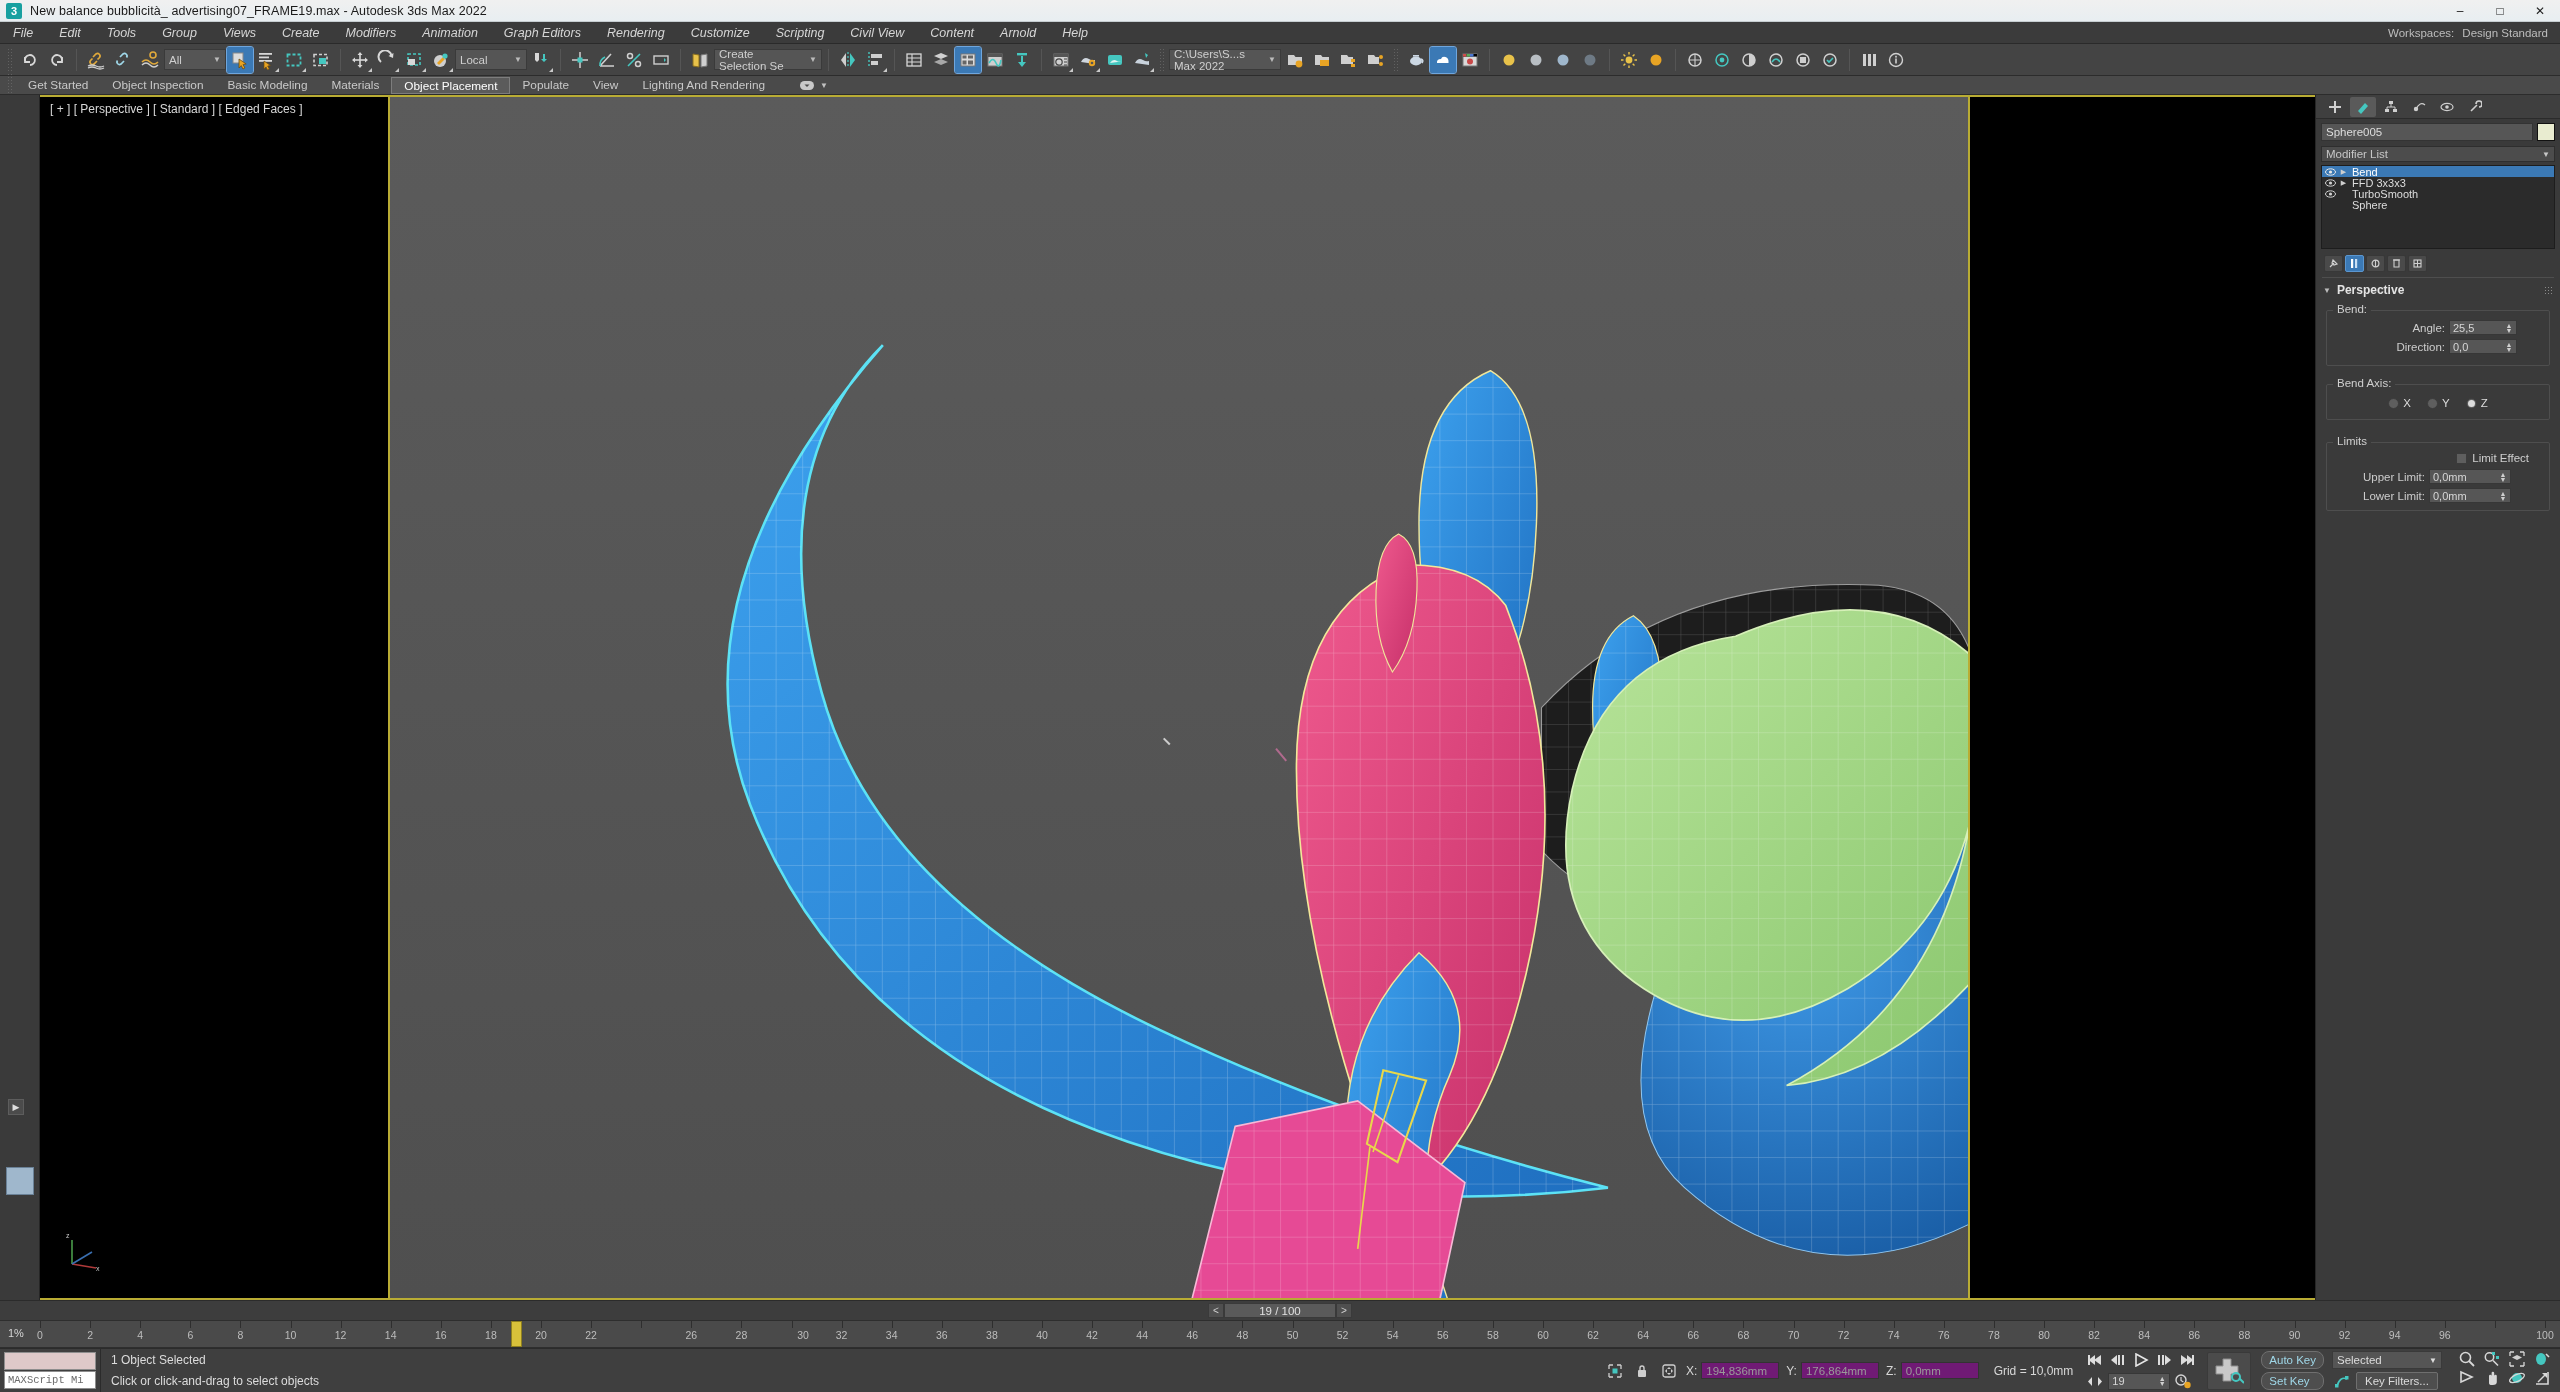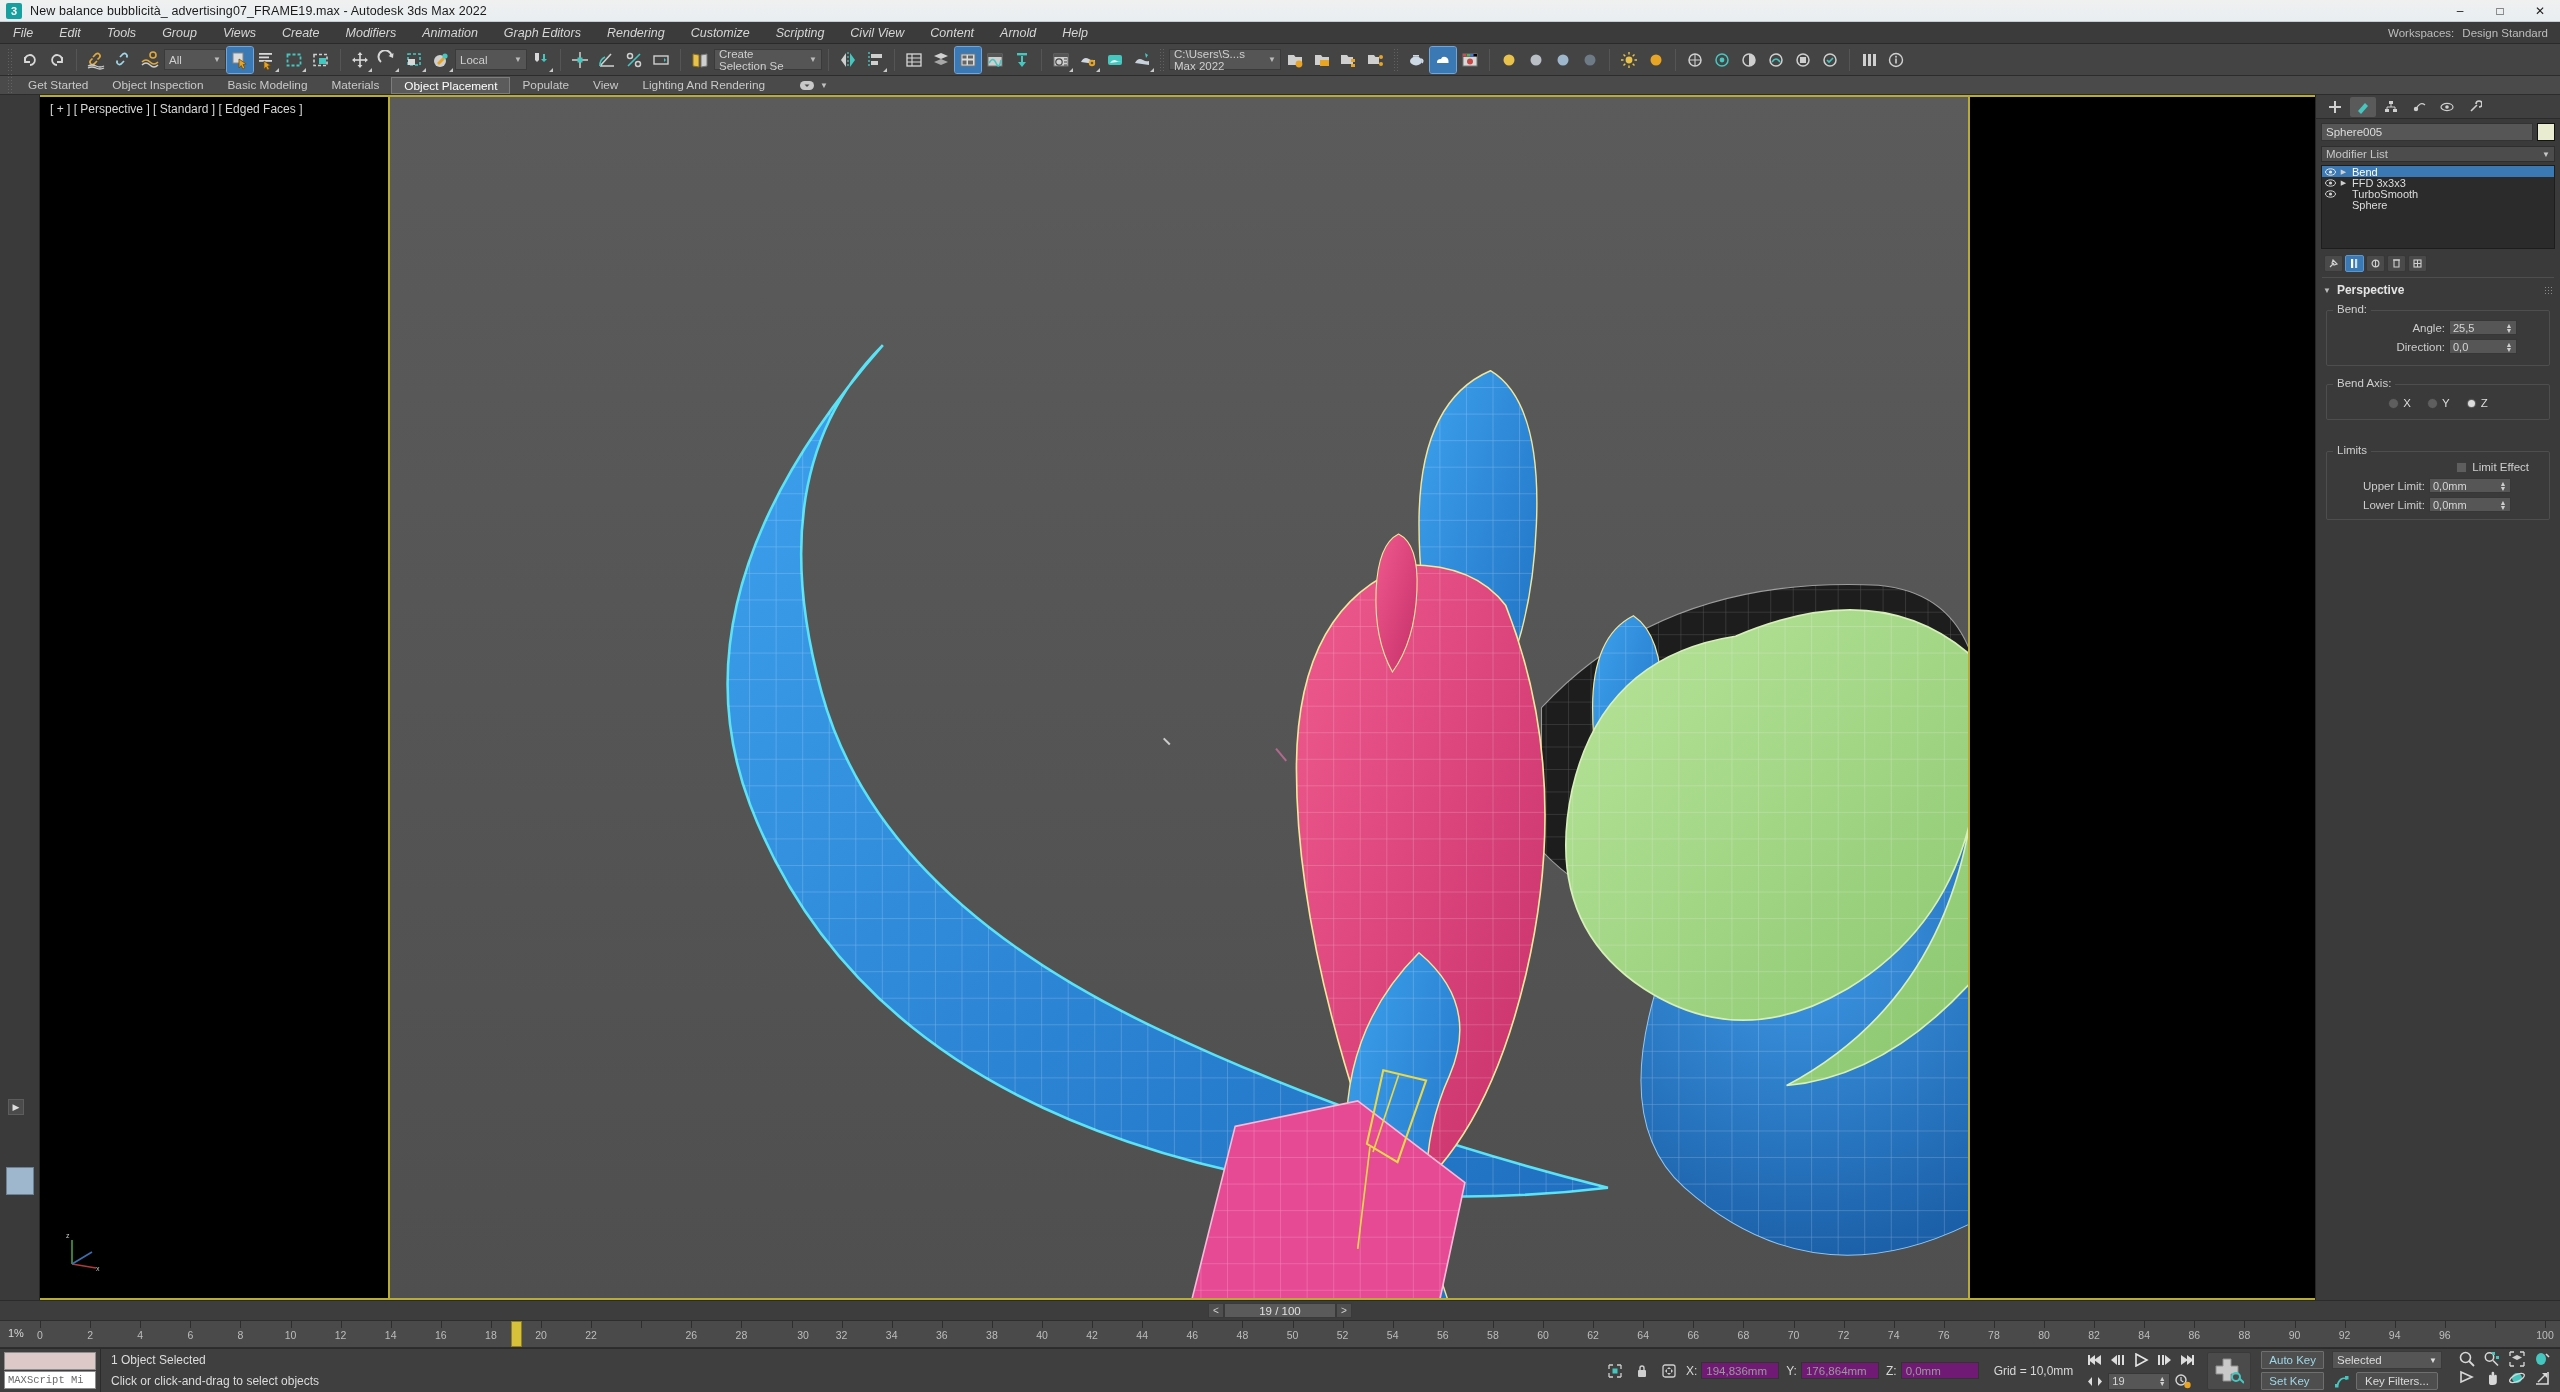--- a/index.html
+++ b/index.html
@@ -214,21 +214,21 @@
   .status-mid{ flex:1 1 auto; }
   .coords{ display:flex; align-items:center; gap:7px; padding:0 6px; }
   .coordfield{ display:flex;align-items:center;gap:4px;font-size:12px;color:#d6d6d6;}
   .coordval{ width:78px;height:17px;background:#701a75;border:1px solid #333;
              font-size:11.5px;color:#9a9a9a;display:flex;align-items:center;
              padding-left:4px;}
   .gridtxt{font-size:12px;color:#d8d8d8;white-space:nowrap;margin-left:8px;}
   .anim-area{ display:flex; align-items:center; gap:4px; padding-right:6px;}
   .playbtn{width:20px;height:18px;display:flex;align-items:center;justify-content:center;}
   .keybtn{ background:#4e4e4e;border:1px solid #6f6f6f;color:#d6d6d6;
-           font-size:11.5px;padding:2px 7px;border-radius:1px;height:18px;
+           font-size:11.5px;padding:2px 7px;border-radius:8px;height:18px;
            display:flex;align-items:center;}
   .bigplus{ width:44px;height:38px;background:#4b4b4b;border:1px solid #3a3a3a;
             display:flex;align-items:center;justify-content:center;border-radius:2px;}
   .selcombo{ width:110px;height:18px;background:#555;border:1px solid #3a3a3a;
              color:#ddd;font-size:11.5px;display:flex;align-items:center;
              padding:0 4px;}
   .selcombo .arr{margin-left:auto;font-size:8px;}
   .keyfilters{ background:#4e4e4e;border:1px solid #6f6f6f;color:#dcdcdc;
                font-size:11.5px;padding:2px 8px;height:18px;border-radius:2px;
                display:flex;align-items:center;}
@@ -919,21 +919,21 @@
             <span class="rdot"></span>
             <span>Y</span>
           </label>
           <label class="radio">
             <span class="rdot on"></span>
             <span>Z</span>
           </label>
         </div>
       </div>
 
-      <div class="group" style="margin-top:25px">
+      <div class="group" style="margin-top:16px">
         <div class="glabel">Limits</div>
         <div class="chkrow">
           <span class="chk"></span>
           <span>Limit Effect</span>
         </div>
         <div class="prow">
           <div class="plabel" style="width:92px">Upper Limit:</div>
           <div class="spin" style="width:82px">
             <span class="v">0,0mm</span>
             <span class="sp">

